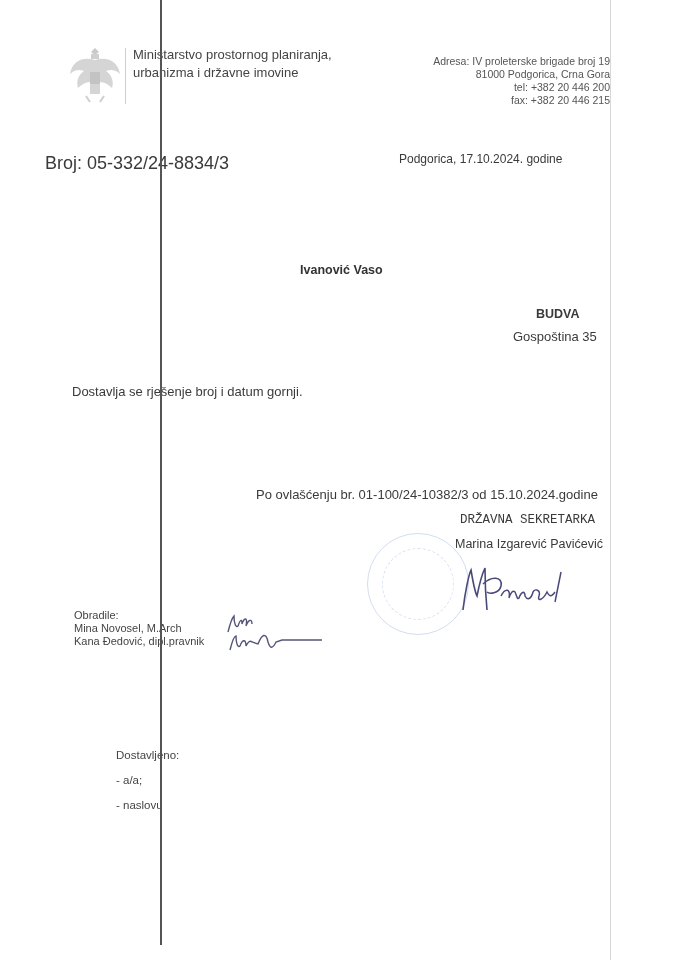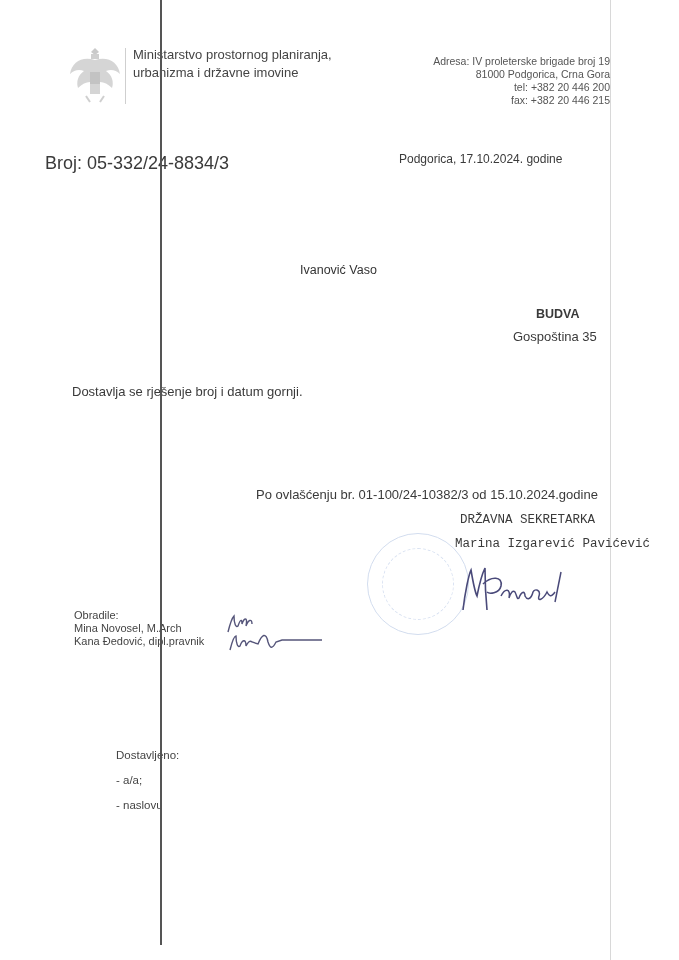--- a/index.html
+++ b/index.html
@@ -9,27 +9,27 @@
   }
   .abs { position: absolute; white-space: nowrap; }
   .vline-main { position: absolute; left: 160px; top: 0; width: 2px; height: 945px; background: #555; }
   .vline-right { position: absolute; left: 610px; top: 0; width: 1px; height: 960px; background: #d8d8d8; }
   .coat { position: absolute; left: 64px; top: 44px; width: 62px; height: 62px; opacity: 0.35; }
   .header-divider { position: absolute; left: 125px; top: 48px; width: 1px; height: 56px; background: #cfcfcf; }
   .org { left: 133px; top: 46px; font-size: 13px; line-height: 18px; color: #444; }
   .addr { right: 69px; top: 55px; font-size: 10.5px; line-height: 13px; text-align: right; color: #555; }
   .num { left: 45px; top: 153px; font-size: 18px; }
   .place-date { left: 399px; top: 152px; font-size: 12px; }
-  .recipient { left: 300px; top: 263px; font-size: 12.5px; font-weight: normal; color: #333; }
+  .recipient { left: 300px; top: 263px; font-size: 12.5px; font-weight: bold; color: #333; }
   .city { left: 536px; top: 307px; font-size: 12.5px; font-weight: bold; }
   .street { left: 513px; top: 329px; font-size: 13px; }
   .body-text { left: 72px; top: 384px; font-size: 13px; }
   .auth { left: 256px; top: 487px; font-size: 13px; text-align: center; }
   .title { left: 460px; top: 513px; font-size: 12.5px; font-family: Liberation Mono, monospace; }
-  .signer { left: 455px; top: 537px; font-size: 12.5px; font-family: Liberation Mono, monospace; }
+  .signer { left: 455px; top: 537px; font-size: 12.5px; }
   .prepared { left: 74px; top: 609px; font-size: 11px; line-height: 13px; color: #444; }
   .delivered { left: 116px; top: 743px; font-size: 11.5px; line-height: 25px; color: #444; }
   .stamp { position: absolute; left: 367px; top: 533px; width: 100px; height: 100px; border-radius: 50%;
            border: 1.5px solid #c7d4ea; opacity: 0.8; }
   .stamp-inner { position: absolute; left: 14px; top: 14px; width: 70px; height: 70px; border-radius: 50%;
            border: 1px dashed #cfdaee; }
   .sig { position: absolute; }
 </style>
 </head>
 <body>

